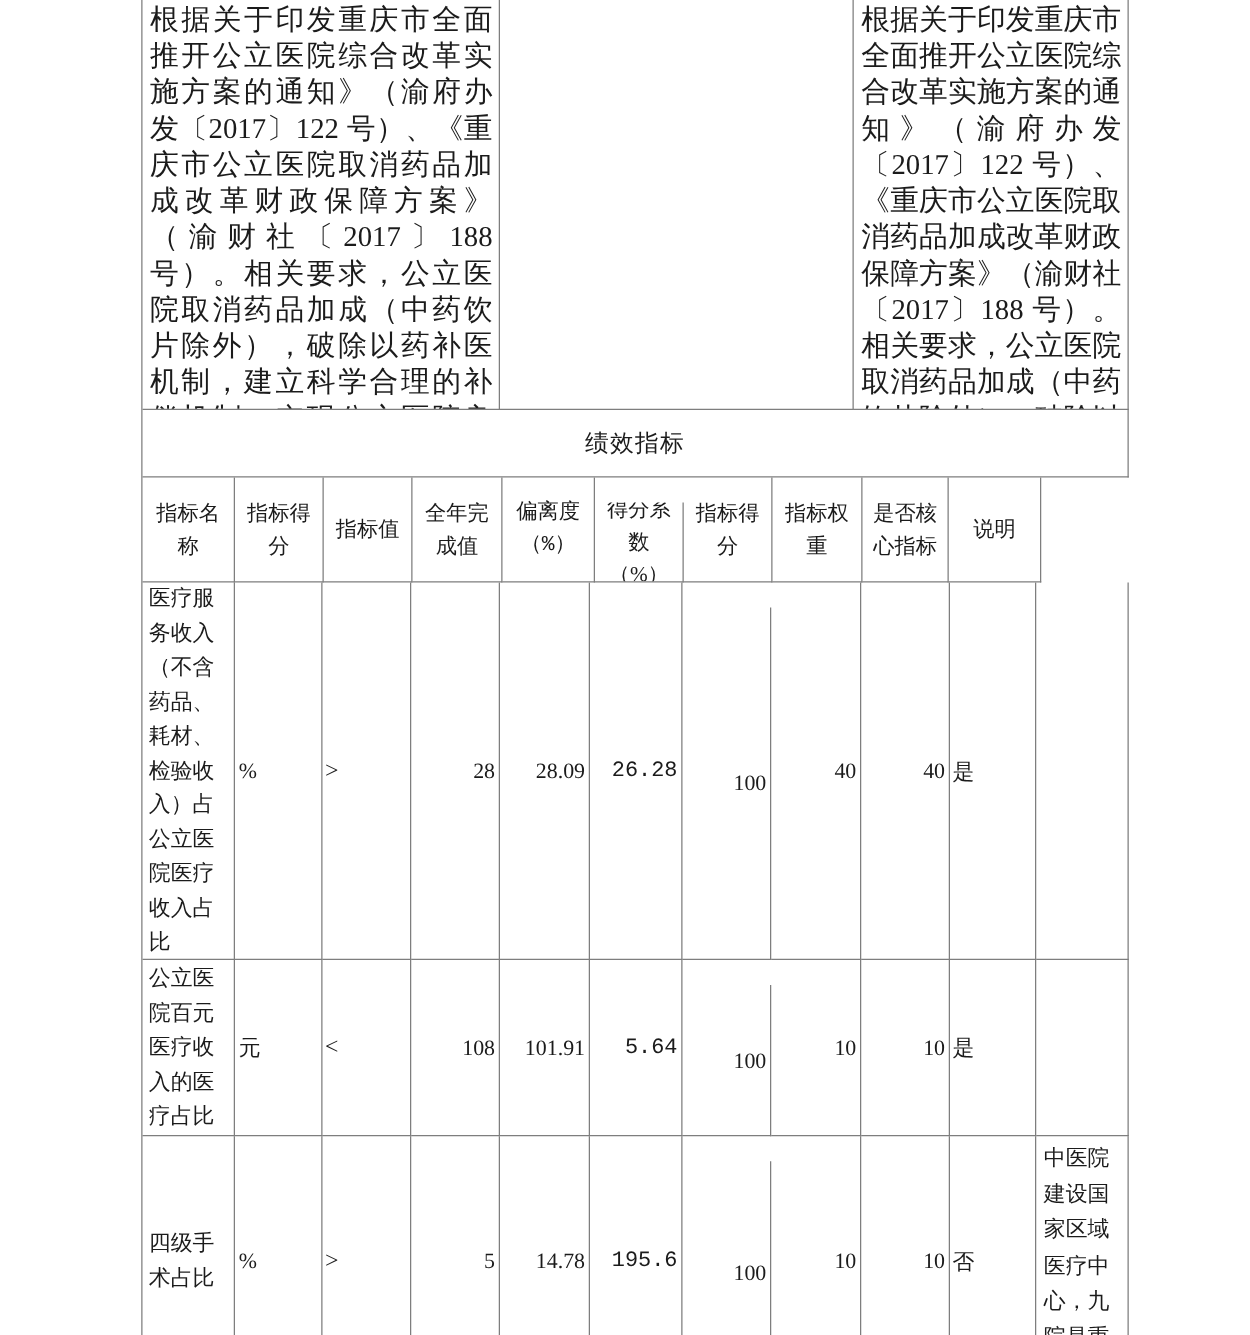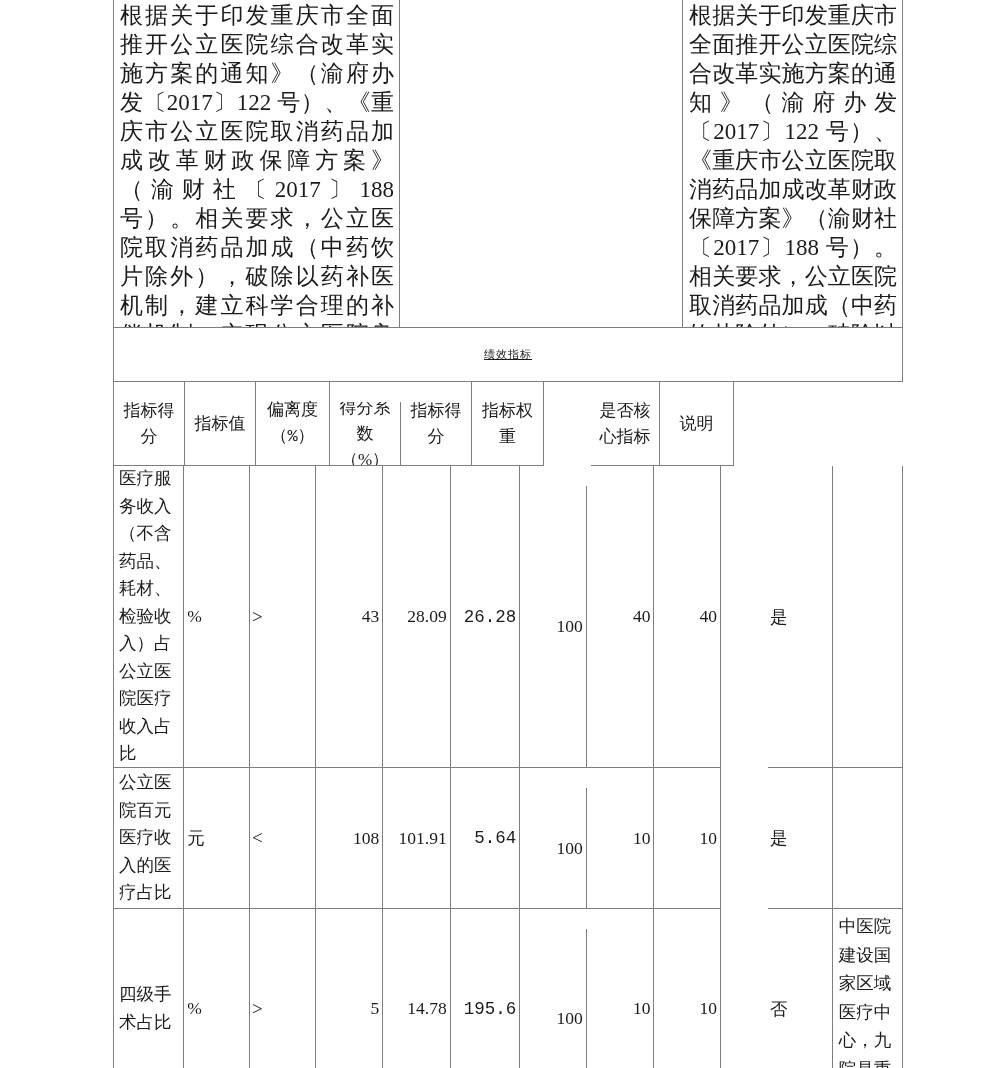--- a/index.html
+++ b/index.html
@@ -28,34 +28,34 @@
   }
   .tc0{ width:286px; }
   .tc1{ width:283px; }
   .tc2{ width:220px; }
   
   .titlerow{
     height:54px;
     border-right:1px solid var(--bc);
     border-bottom:1px solid var(--bc);
     display:flex; align-items:center; justify-content:center;
-    font-size:11px; letter-spacing:1px;text-decoration:underline;
+    font-size:19px; letter-spacing:1px;
   }
   
   .row{ display:flex; }
   .cell{
     border-right:1px solid var(--bc);
     border-bottom:1px solid var(--bc);
     display:flex; align-items:center;
     font-size:17.5px; overflow:hidden;
   }
   .c0{ width:74px; } .c1{ width:70px; } .c2{ width:71px; }
   .c3{ width:71px; } .c4{ width:72px; } .c5{ width:74px;font-family:Liberation Mono, monospace; }
   .c6{ width:71px;margin-top:20px; } .c7{ width:72px; } .c8{ width:71px; }
-  .c9{ width:69px;margin-left:47px; } .c10{ width:74px; }
+  .c9{ width:69px; } .c10{ width:74px; }
   .header{ height:84px; }
   .hc{
     justify-content:center; text-align:center;
     line-height:26px; padding:0 6px; font-size:17px;
   }
   .r1{ height:302px; }
   .r2{ height:141px; }
   .r3{ min-height:200px; }
   .name{
     justify-content:flex-start; text-align:left;
@@ -77,35 +77,37 @@
 
   <div class="topgrid">
     <div class="tcell tc0">根据关于印发重庆市全面推开公立医院综合改革实施方案的通知》（渝府办发〔2017〕122 号）、《重庆市公立医院取消药品加成改革财政保障方案》（渝财社〔2017〕188 号）。相关要求，公立医院取消药品加成（中药饮片除外），破除以药补医机制，建立科学合理的补偿机制，实现公立医院良性运行。</div>
     <div class="tcell tc1"></div>
     <div class="tcell tc2">根据关于印发重庆市全面推开公立医院综合改革实施方案的通知》（渝府办发〔2017〕122 号）、《重庆市公立医院取消药品加成改革财政保障方案》（渝财社〔2017〕188 号）。相关要求，公立医院取消药品加成（中药饮片除外），破除以药补医机制，建立科学合理的补偿机制，实现公立医院良性运行。</div>
   </div>
 
   <div class="titlerow">绩效指标</div>
 
   <div class="row header">
+    <div class="cell hc c0">指标名称</div>
     <div class="cell hc c2">指标得分</div>
     <div class="cell hc c3">指标值</div>
+    <div class="cell hc c4">全年完成值</div>
     <div class="cell hc c5">偏离度（%）</div>
     <div class="cell hc c6">得分系数（%）</div>
     <div class="cell hc c8">指标得分</div>
     <div class="cell hc c7">指标权重</div>
     <div class="cell hc c9">是否核心指标</div>
     <div class="cell hc c10">说明</div>
   </div>
 
   <div class="row r1">
     <div class="cell name c0">医疗服务收入（不含药品、耗材、检验收入）占公立医院医疗收入占比</div>
     <div class="cell unit c1">%</div>
     <div class="cell nature c2">&gt;</div>
-    <div class="cell num c3">43</div>
+    <div class="cell num c3">28</div>
     <div class="cell num c4">28.09</div>
     <div class="cell num c5">26.28</div>
     <div class="cell num c6">100</div>
     <div class="cell num c7">40</div>
     <div class="cell num c8">40</div>
     <div class="cell core c9">是</div>
     <div class="cell note c10"></div>
   </div>
 
   <div class="row r2">

